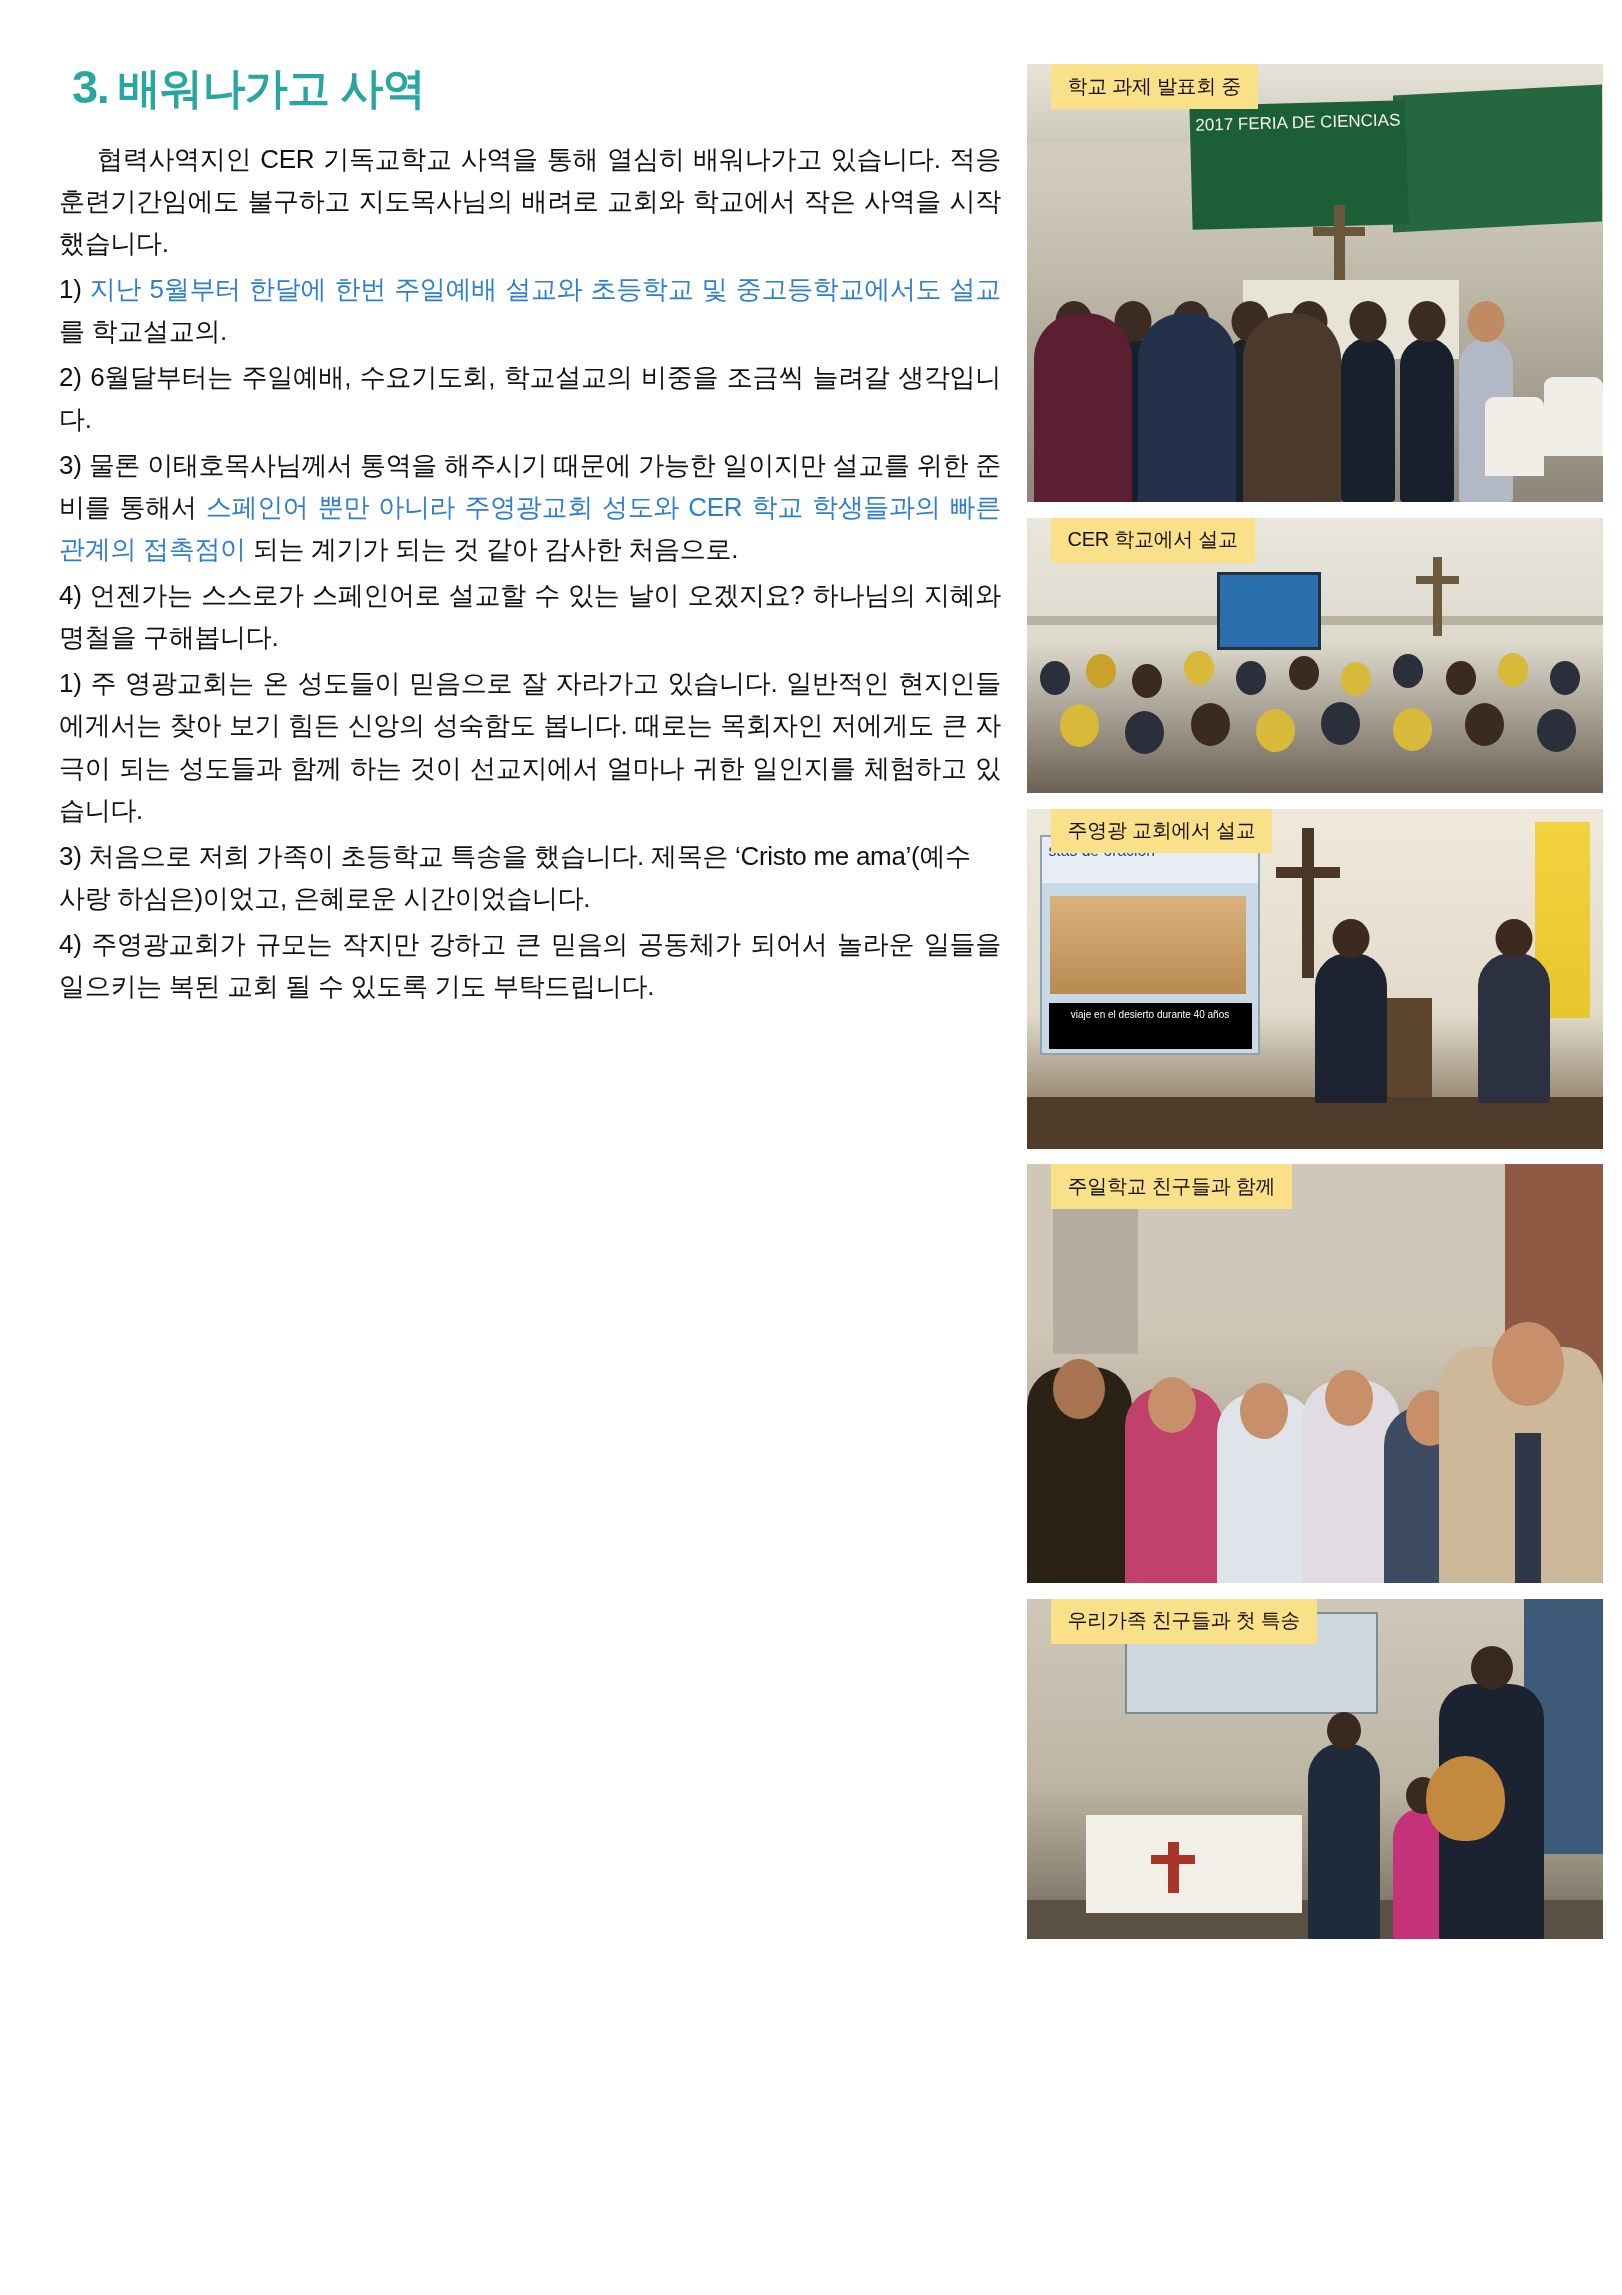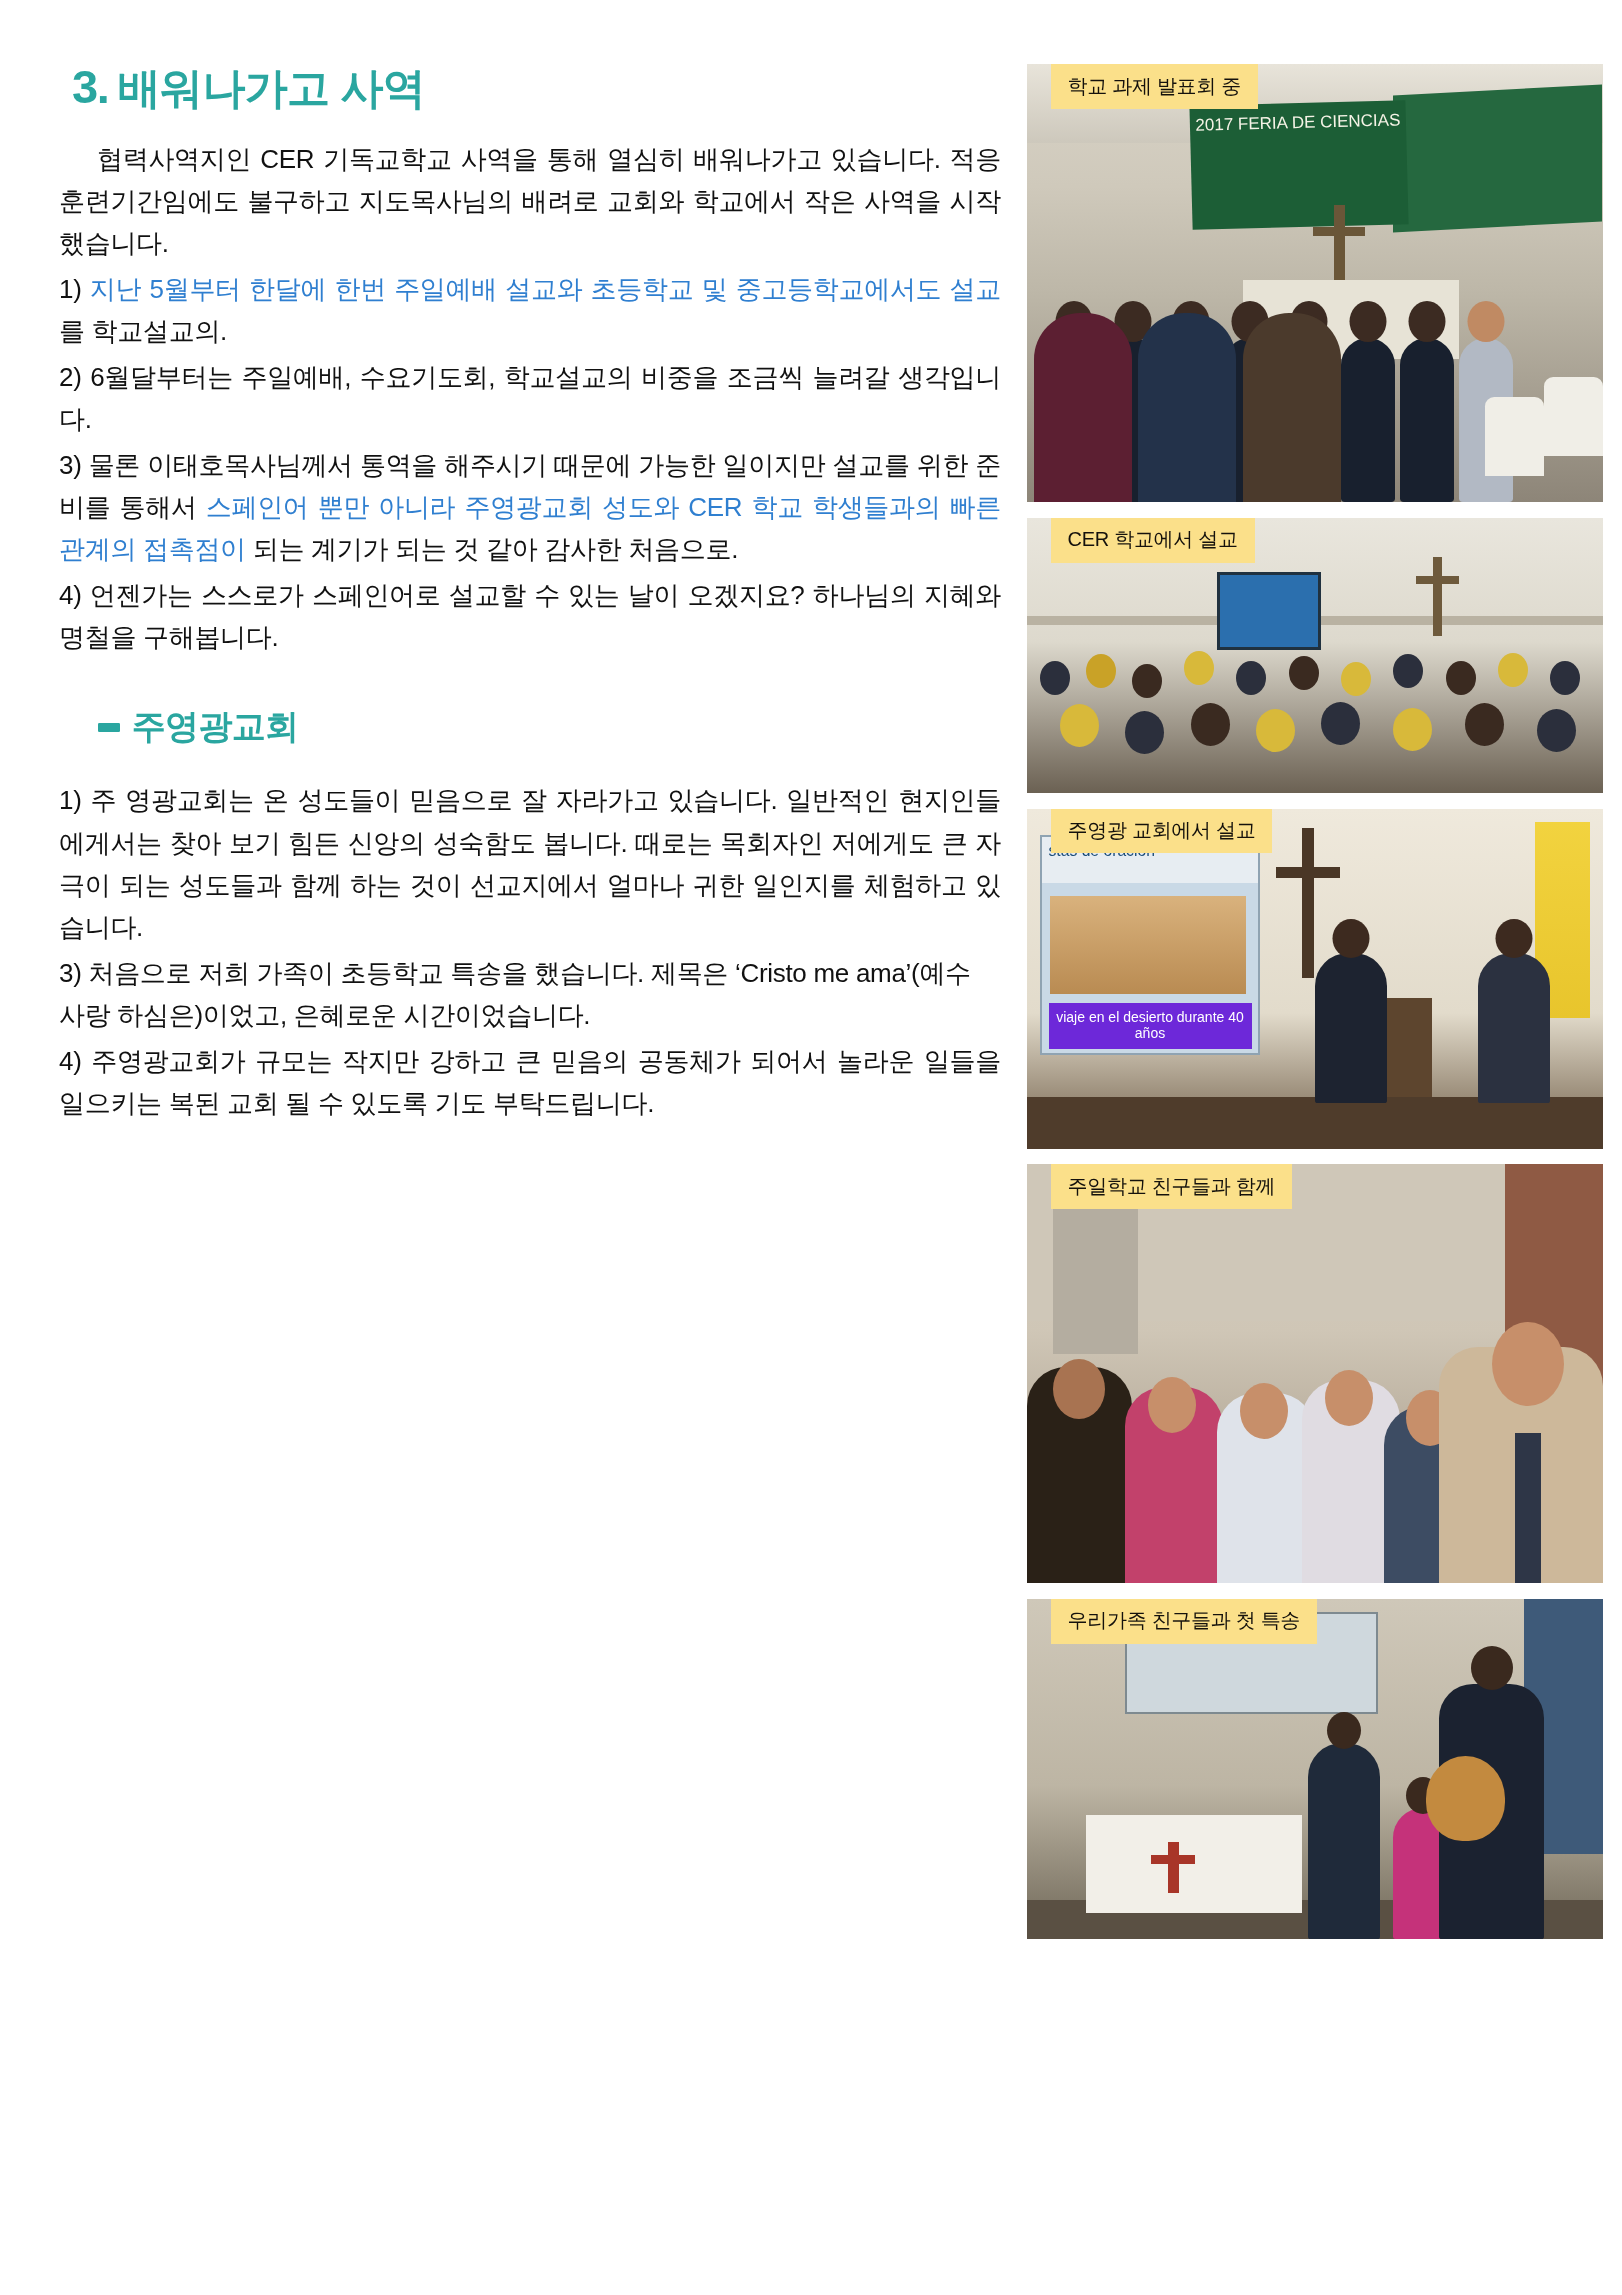--- a/index.html
+++ b/index.html
@@ -209,22 +209,22 @@
   }
   .p3-slide-top {
     position: absolute; top: 0; left: 0; right: 0; height: 46px; background: #e7edf2;
     color: #1b4c78; font-size: 15.7px; padding: 5.2px 6.5px; box-sizing: border-box;
   }
   .p3-slide-mid {
     position: absolute; top: 59px; left: 7.9px; width: 196px; height: 98px;
     background: linear-gradient(#d9b27d, #b98b52);
   }
   .p3-slide-bot {
-    position: absolute; bottom: 3.9px; left: 6.5px; right: 6.5px; height: 46px; background: #6d28d9;
-    color: #fff; font-size: 14px; text-align: center; padding-top: 6.5px; box-sizing: border-box;
+    position: absolute; bottom: 3.9px; left: 6.5px; right: 6.5px; height: 46px; background: #000000;
+    color: #fff; font-size: 10px; text-align: center; padding-top: 6.5px; box-sizing: border-box;
   }
   .p3-cross { position: absolute; top: 19.6px; left: 275px; width: 11.8px; height: 150px; background: #4a3726; }
   .p3-cross:after { content:""; position:absolute; top: 39px; left: -26px; width: 64px; height: 10.5px; background: #4a3726; }
   .p3-flag {
     position: absolute; top: 13px; right: 13px; width: 55px; height: 196px;
     background: linear-gradient(#f2d33f, #e8c52c);
   }
   .p3-podium {
     position: absolute; bottom: 46px; left: 307px; width: 98px; height: 105px; background: #5d452e;
   }
@@ -298,24 +298,20 @@
       <p class="para">
         <span>3)</span>
         <span>물론 이태호목사님께서 통역을 해주시기 때문에 가능한 일이지만 설교를 위한 준비를 통해서 </span><span class="hl-blue">스페인어 뿐만 아니라 주영광교회 성도와 CER 학교 학생들과의 빠른 관계의 접촉점이</span><span> 되는 계기가 되는 것 같아 감사한 처음으로.</span>
       </p>
 
       <p class="para">
         <span>4)</span>
         <span>언젠가는 스스로가 스페인어로 설교할 수 있는 날이 오겠지요? 하나님의 지혜와 명철을 구해봅니다.</span>
       </p>
 
-      <div class="sub-title second">
-        <span class="dash"></span>
-        <span class="sub-name">주영광교회</span>
-      </div>
 
       <p class="para">
         <span>1)</span>
         <span>주 영광교회는 온 성도들이 믿음으로 잘 자라가고 있습니다. 일반적인 현지인들에게서는 찾아 보기 힘든  신앙의 성숙함도 봅니다. 때로는 목회자인 저에게도 큰 자극이 되는 성도들과 함께 하는 것이 선교지에서 얼마나 귀한 일인지를 체험하고 있습니다.</span>
       </p>
 
 
       <p class="para nojust">
         <span>3)</span>
         <span>처음으로 저희 가족이 초등학교 특송을 했습니다. 제목은 ‘Cristo me ama’(예수 사랑 하심은)이었고, 은혜로운 시간이었습니다.</span>

